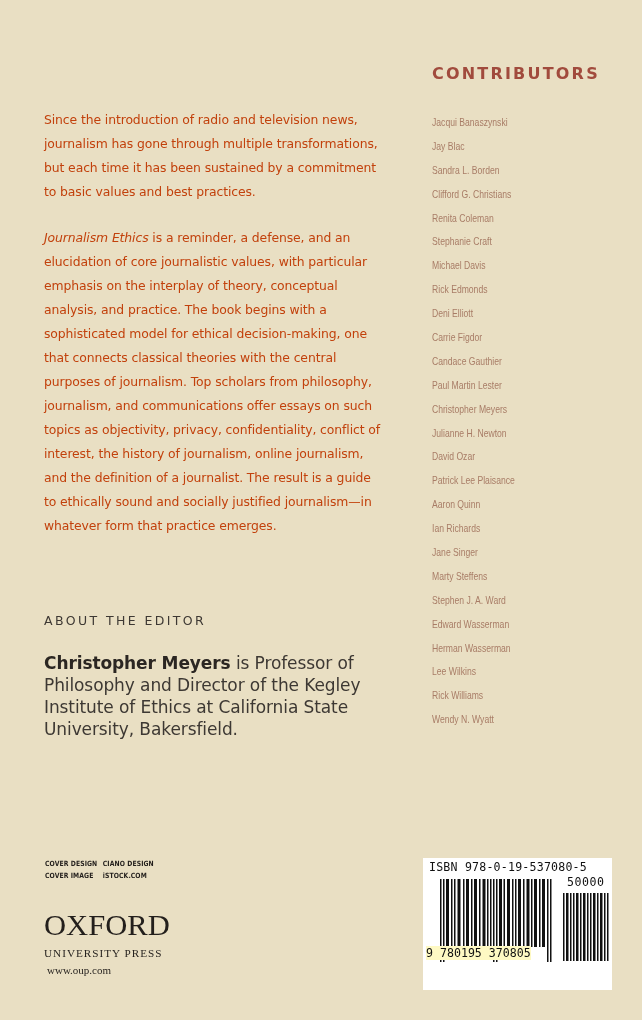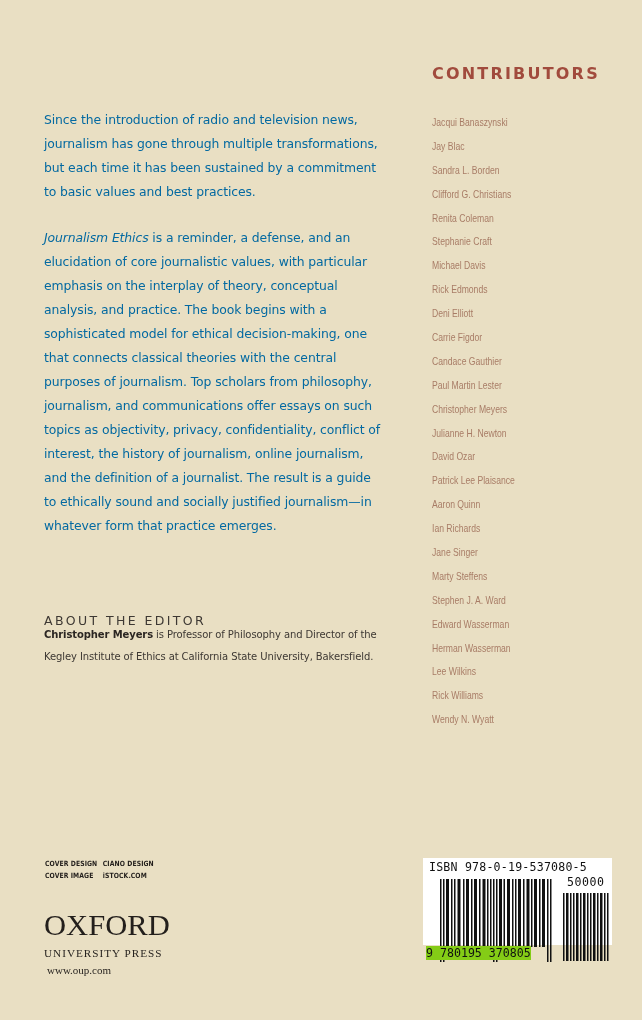--- a/index.html
+++ b/index.html
@@ -20,40 +20,40 @@
       left: 44px;
       top: 108px;
       width: 340px;
     }
     .para {
       font-size: 12.4px;
       line-height: 24px;
       margin: 0 0 22px 0;
       letter-spacing: -0.1px;
       font-family: "DejaVu Sans", sans-serif;
-      color: #0369a1;
+      color: #c2410c;
     }
     .para em {
       font-style: italic;
     }
     .about-heading {
       position: absolute;
       left: 44px;
       top: 613px;
       font-size: 12.5px;
       letter-spacing: 2.4px;
       color: #3d3833;
       font-family: "DejaVu Sans", sans-serif;
     }
     .about-para {
       position: absolute;
       left: 44px;
-      top: 624px;
+      top: 652px;
       width: 340px;
-      font-size: 10px;
+      font-size: 17px;
       line-height: 22px;
       letter-spacing: -0.1px;
       color: #3d3833;
     }
     .about-para strong {
       font-weight: bold;
       color: #2b2622;
     }
     .contrib-col {
       position: absolute;
@@ -130,21 +130,21 @@
       font-size: 11px;
       margin-top: 3px;
       line-height: 14px;
       padding-left: 3px;
     }
     .barcode {
       position: absolute;
       left: 423px;
       top: 858px;
       width: 189px;
-      height: 87px;
+      height: 132px;
       background: #ffffff;
       box-sizing: border-box;
     }
     .barcode .isbn-text {
       position: absolute;
       left: 6px;
       top: 2px;
       font-family: "DejaVu Sans Mono", monospace;
       font-size: 11.6px;
       letter-spacing: 0.2px;
@@ -178,21 +178,21 @@
       position: absolute;
       left: 3px;
       top: 88px;
       font-family: "DejaVu Sans Mono", monospace;
       font-size: 11.6px;
       color: #111;
       white-space: nowrap;
       background: transparent;
     }
     .barcode .ean-text span {
-      background: #84cc16;
+      background: #fef9c3;
     }
   </style>
 </head>
 <body>
 
 <div class="main-col">
   <p class="para">
     <span>Since the introduction of radio and television news, journalism has gone through multiple transformations, but each time it has been sustained by a commitment to basic values and best practices.</span>
   </p>
   <p class="para">

